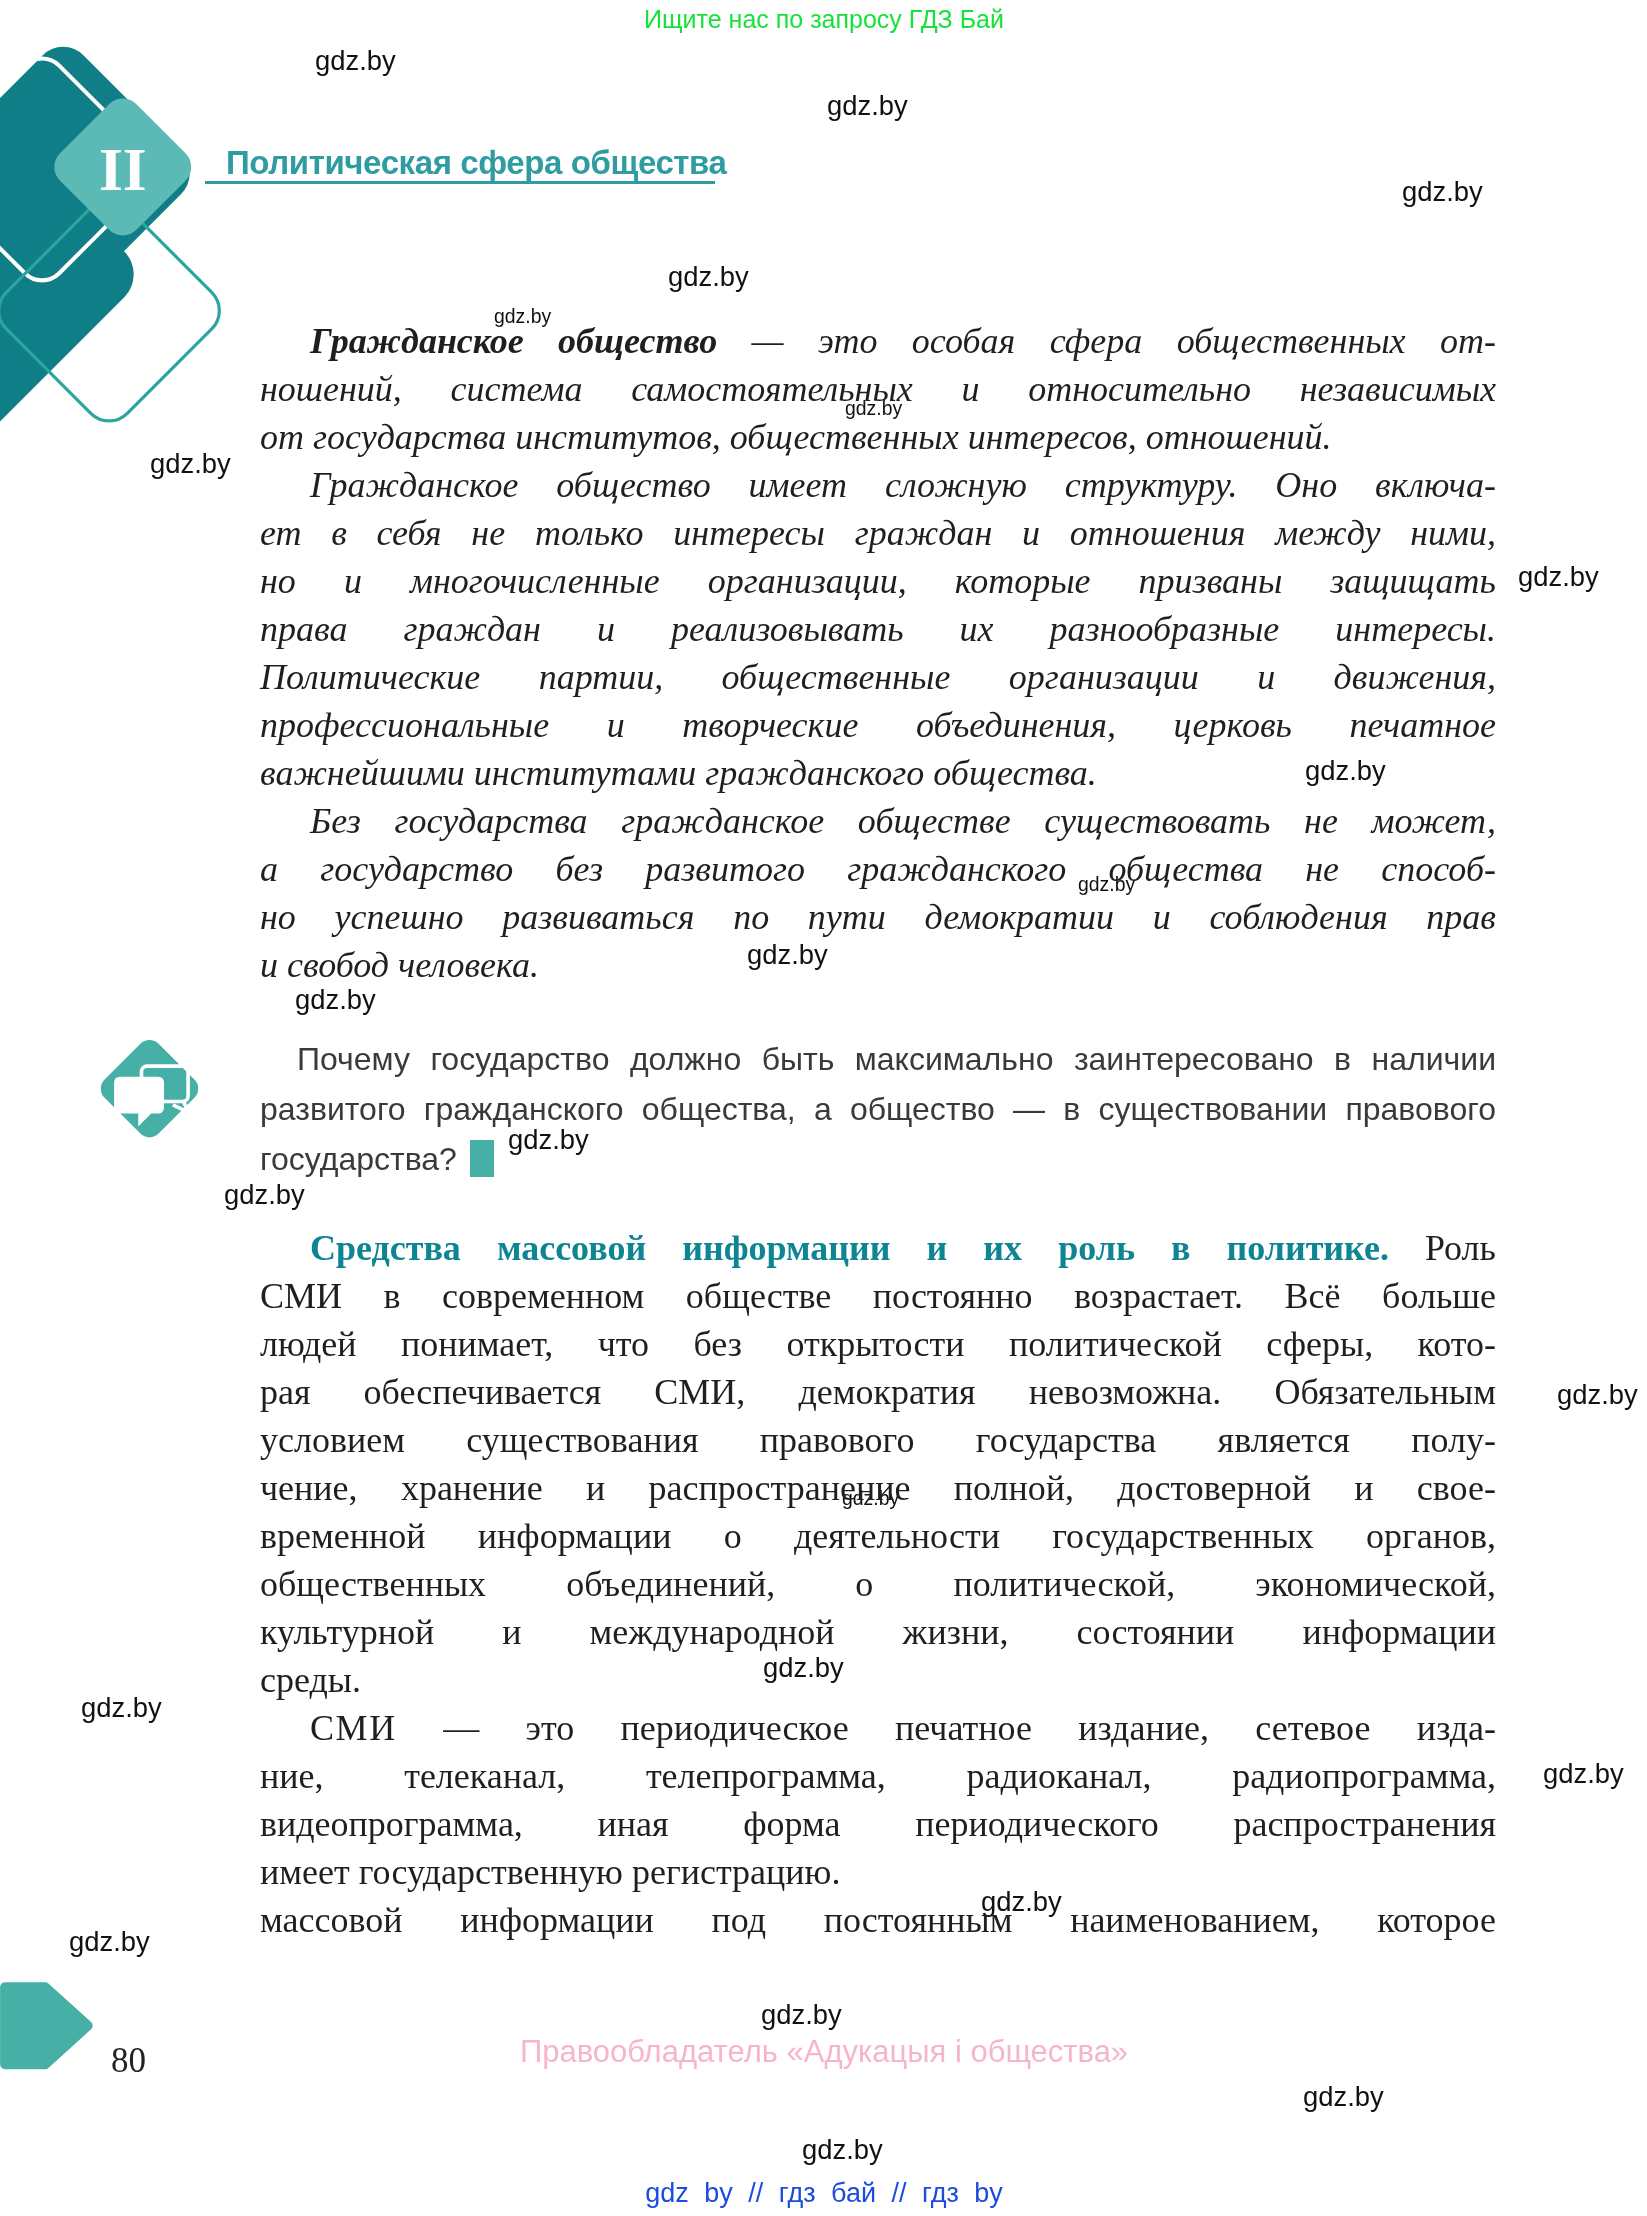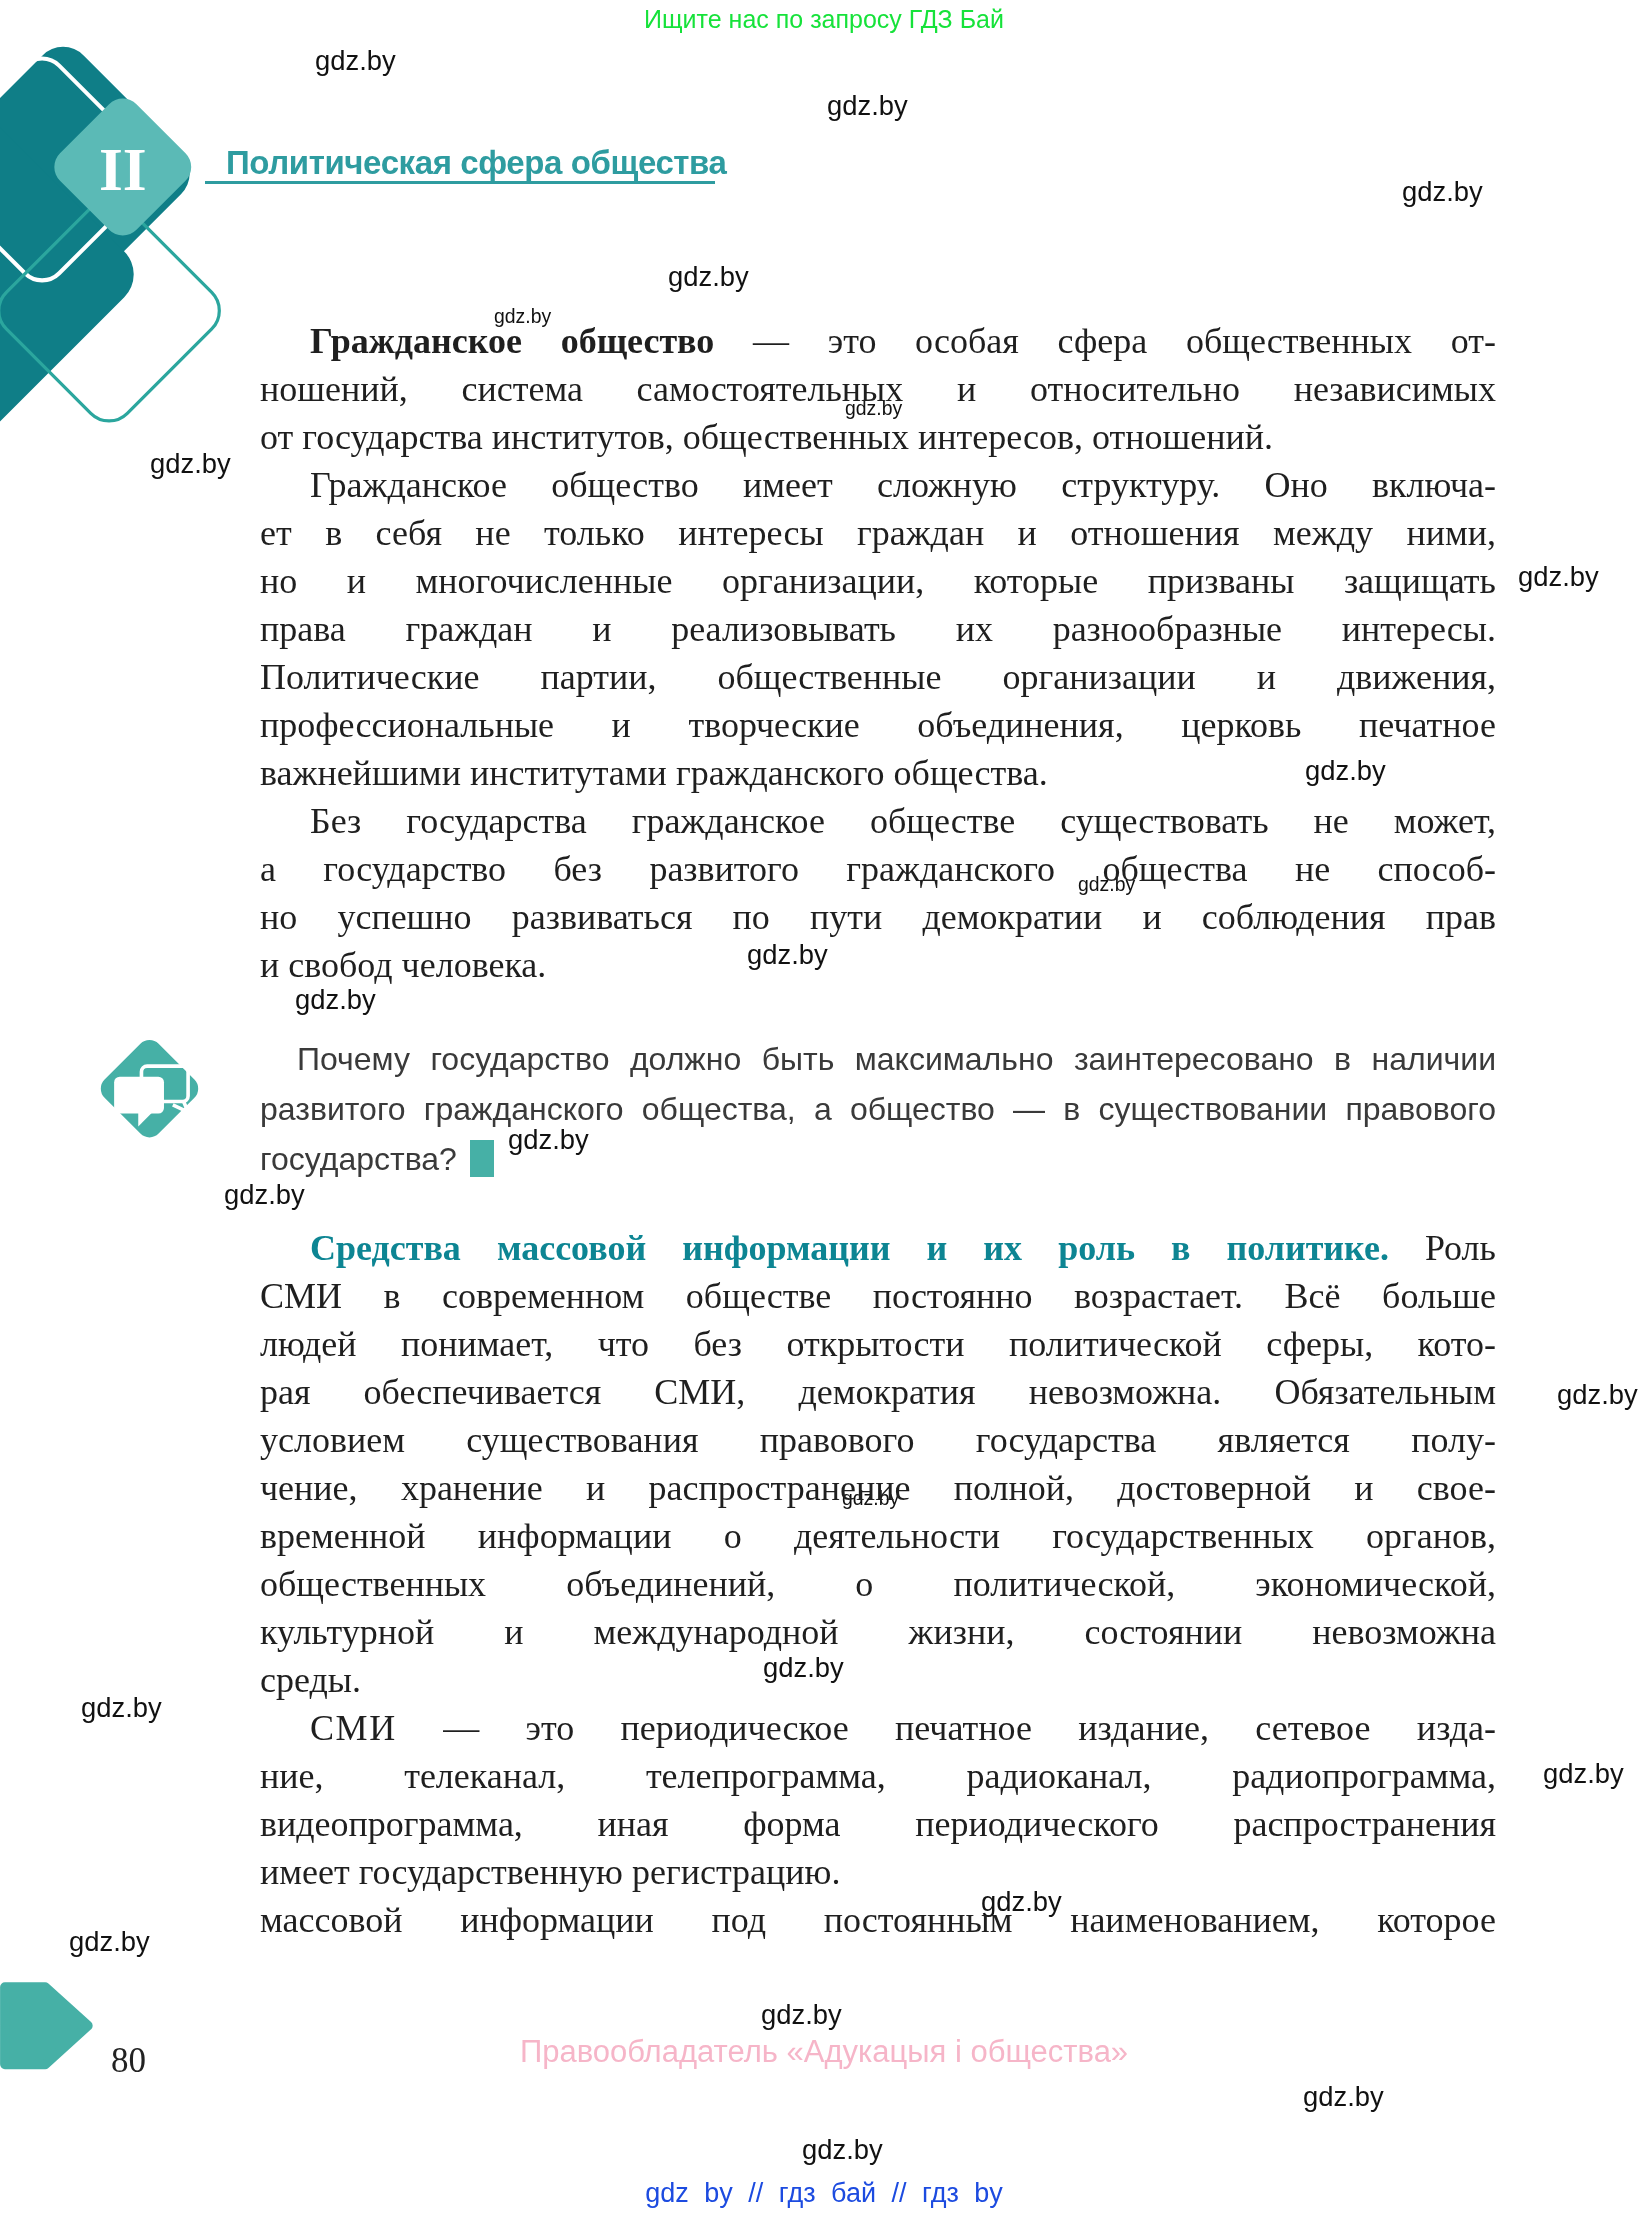--- a/index.html
+++ b/index.html
@@ -30,21 +30,21 @@
   .title-underline{
     position:absolute;left:205px;top:181px;width:510px;height:3.2px;
     background:var(--teal-title);
   }
   
   .serif-block{
     position:absolute;left:260px;width:1236px;
     font-family:"Liberation Serif",serif;
     font-size:36px;line-height:48px;color:var(--text-body);
   }
-  #block1{top:317px;}
+  #block1{top:317px;font-style:italic;}
   #block2{top:1224px;}
   .ln{text-align:justify;text-align-last:justify;}
   .ln.first{text-indent:50px;}
   .ln.end{text-align-last:left;}
   .lead-bold{font-weight:bold;}
   .lead-teal{font-weight:bold;color:var(--teal-heading);}
   .lead-italic{letter-spacing:1.6px;}
   
   #qblock{
     position:absolute;left:260px;top:1034px;width:1236px;
@@ -158,21 +158,21 @@
 
 <div id="block2" class="serif-block">
   <div class="ln first"><span class="lead-teal">Средства массовой информации и их роль в политике.</span><span> Роль</span></div>
   <div class="ln">СМИ в современном обществе постоянно возрастает. Всё больше</div>
   <div class="ln">людей понимает, что без открытости политической сферы, кото-</div>
   <div class="ln">рая обеспечивается СМИ, демократия невозможна. Обязательным</div>
   <div class="ln">условием существования правового государства является полу-</div>
   <div class="ln">чение, хранение и распространение полной, достоверной и свое-</div>
   <div class="ln">временной информации о деятельности государственных органов,</div>
   <div class="ln">общественных объединений, о политической, экономической,</div>
-  <div class="ln">культурной и международной жизни, состоянии невозможна</div>
+  <div class="ln">культурной и международной жизни, состоянии информации</div>
   <div class="ln end">среды.</div>
   <div class="ln first"><span class="lead-italic">СМИ</span><span> — это периодическое печатное издание, сетевое изда-</span></div>
   <div class="ln">ние, телеканал, телепрограмма, радиоканал, радиопрограмма,</div>
   <div class="ln">видеопрограмма, иная форма периодического распространения</div>
   <div class="ln end">имеет государственную регистрацию.</div>
   <div class="ln">массовой информации под постоянным наименованием, которое</div>
 </div>
 
 <svg id="corner-arrow" width="100" height="95" viewBox="0 0 124 118">
   <polygon class="corner-shape" points="6,10 56,10 109,58 56,106 6,106 6,58"></polygon>

